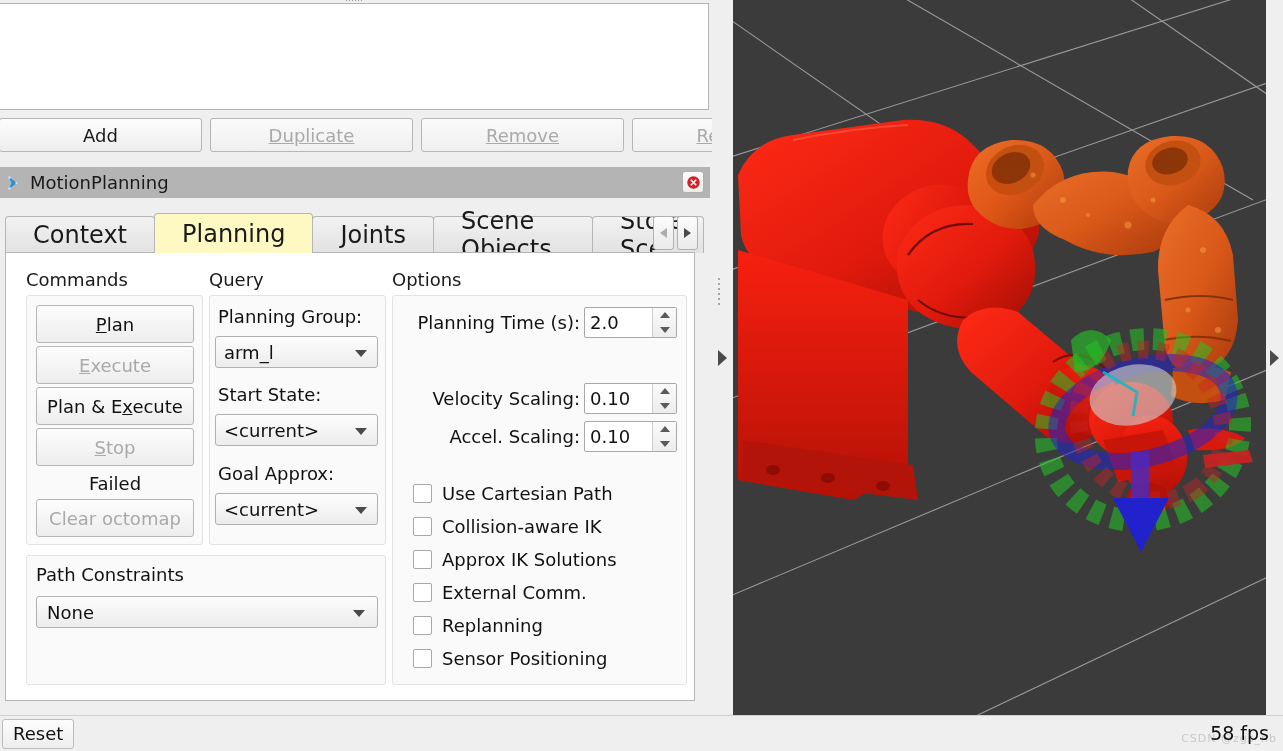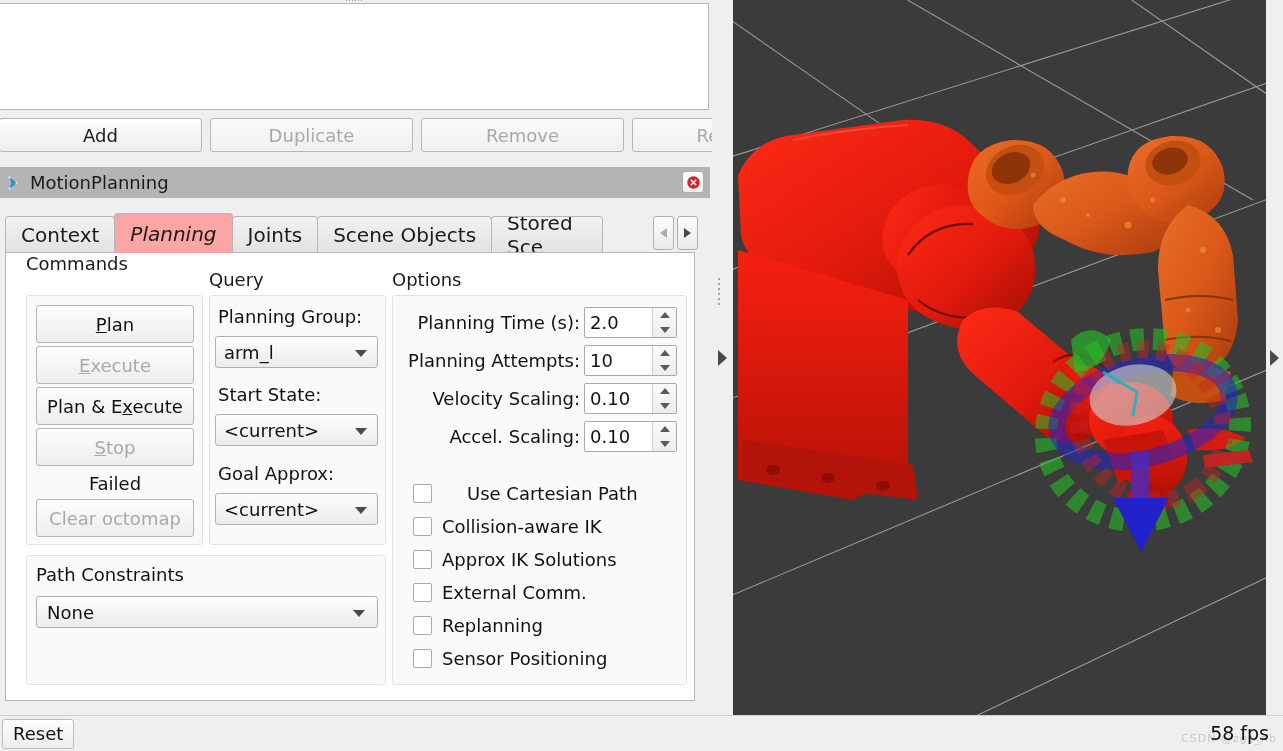--- a/index.html
+++ b/index.html
@@ -36,21 +36,21 @@
     display: flex; gap: 8px;
   }
   .tool-btn {
     flex: 1 1 0; height: 34px;
     border: 1px solid #b6b6b6; border-radius: 3px;
     background: linear-gradient(#fdfdfd, #eeeeee);
     font-family: "DejaVu Sans", sans-serif;
     font-size: 18px; color: #1a1a1a;
     display: flex; align-items: center; justify-content: center;
   }
-  .tool-btn.disabled { color: #a9a9a9; background: linear-gradient(#fafafa,#f0f0f0); }
+  .tool-btn.disabled { color: #a9a9a9; background: linear-gradient(#fafafa,#f0f0f0); text-decoration: underline; }
 
   
   #mp-header {
     position: absolute; left: 0; top: 167px; width: 710px; height: 31px;
     background: #b4b4b4;
     display: flex; align-items: center; padding: 0 6px;
   }
   #mp-arrow-icon { width: 18px; height: 18px; margin-right: 6px; flex: none; }
   #mp-title { font-size: 18px; color: #1a1a1a; }
   #mp-close-btn {
@@ -62,30 +62,30 @@
 
   
   #tab-bar {
     position: absolute; left: 5px; top: 213px; width: 698px; height: 40px;
   }
   #tabs-strip {
     position: absolute; left: 0; top: 0; display: flex; align-items: flex-end;
     height: 40px;
   }
   .tab {
-    height: 37px; padding: 0 15px;
+    height: 37px; padding: 0 27px;
     display: flex; align-items: center;
-    font-size: 20px; color: #1a1a1a;
+    font-size: 24px; color: #1a1a1a;
     background: linear-gradient(#f2f2f2,#e2e2e2);
     border: 1px solid #b6b6b6; border-bottom: none;
     border-top-left-radius: 4px; border-top-right-radius: 4px;
     margin-right: -1px;
   }
   .tab.active {
-    background: #fca5a5; height: 40px; position: relative; z-index: 3; font-style: italic;
+    background: #fef9c3; height: 40px; position: relative; z-index: 3;
   }
   .tab.clipped { overflow: hidden; max-width: 112px; }
   #tab-scroll-left, #tab-scroll-right {
     position: absolute; top: 3px; width: 21px; height: 34px;
     background: linear-gradient(#fcfcfc,#eaeaea);
     border: 1px solid #b0b0b0; border-radius: 3px;
     display: flex; align-items: center; justify-content: center;
   }
   #tab-scroll-left { left: 648px; }
   #tab-scroll-right { left: 672px; }
@@ -97,21 +97,21 @@
     position: absolute; left: 5px; top: 252px; width: 690px; height: 449px;
     background: #ffffff; border: 1px solid #b6b6b6;
   }
 
   .group-title { font-size: 18px; color: #1a1a1a; }
   .group-box {
     border: 1px solid #e2e2e2; border-radius: 3px; background: #fafafa;
   }
 
   
-  #commands-title { position: absolute; left: 20px; top: 0; }
+  #commands-title { position: absolute; left: 20px; top: 16px; }
   #commands-box { position: absolute; left: 20px; top: 42px; width: 177px; height: 250px; }
   .cmd-btn {
     position: absolute; left: 9px; width: 158px; height: 38px;
     border: 1px solid #b6b6b6; border-radius: 3px;
     background: linear-gradient(#fdfdfd, #ededed);
     font-size: 18px; color: #111;
     display: flex; align-items: center; justify-content: center;
   }
   .cmd-btn.disabled { color: #a9a9a9; }
   .cmd-btn u { text-decoration: underline; }
@@ -351,34 +351,20 @@
               <div>
                   <span class="sp-up"></span>
                 </div>
               <div>
                   <span class="sp-dn"></span>
                 </div>
             </div>
           </div>
         </div>
 
-        <div class="opt-row" style="top:48px;">
-          <span class="opt-label">Planning Attempts:</span>
-          <div class="spin">
-            <div class="val">10</div>
-            <div class="btns">
-              <div>
-                  <span class="sp-up"></span>
-                </div>
-              <div>
-                  <span class="sp-dn"></span>
-                </div>
-            </div>
-          </div>
-        </div>
 
         <div class="opt-row" style="top:86px;">
           <span class="opt-label">Velocity Scaling:</span>
           <div class="spin">
             <div class="val">0.10</div>
             <div class="btns">
               <div>
                   <span class="sp-up"></span>
                 </div>
               <div>
@@ -396,21 +382,21 @@
               <div>
                   <span class="sp-up"></span>
                 </div>
               <div>
                   <span class="sp-dn"></span>
                 </div>
             </div>
           </div>
         </div>
 
-        <div class="chk-row" style="top:187px;gap:25px;">
+        <div class="chk-row" style="top:187px;">
           <span class="chk-box"></span>
           <span class="chk-label">Use Cartesian Path</span>
         </div>
         <div class="chk-row" style="top:220px;">
           <span class="chk-box"></span>
           <span class="chk-label">Collision-aware IK</span>
         </div>
         <div class="chk-row" style="top:253px;">
           <span class="chk-box"></span>
           <span class="chk-label">Approx IK Solutions</span>

